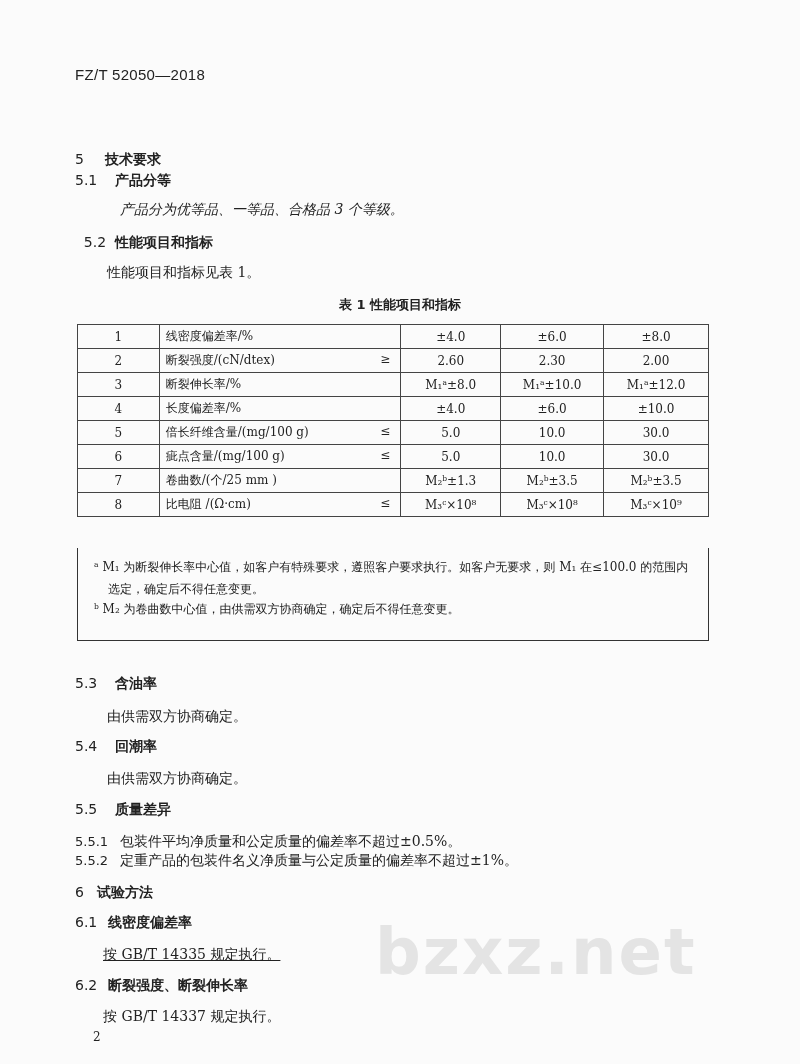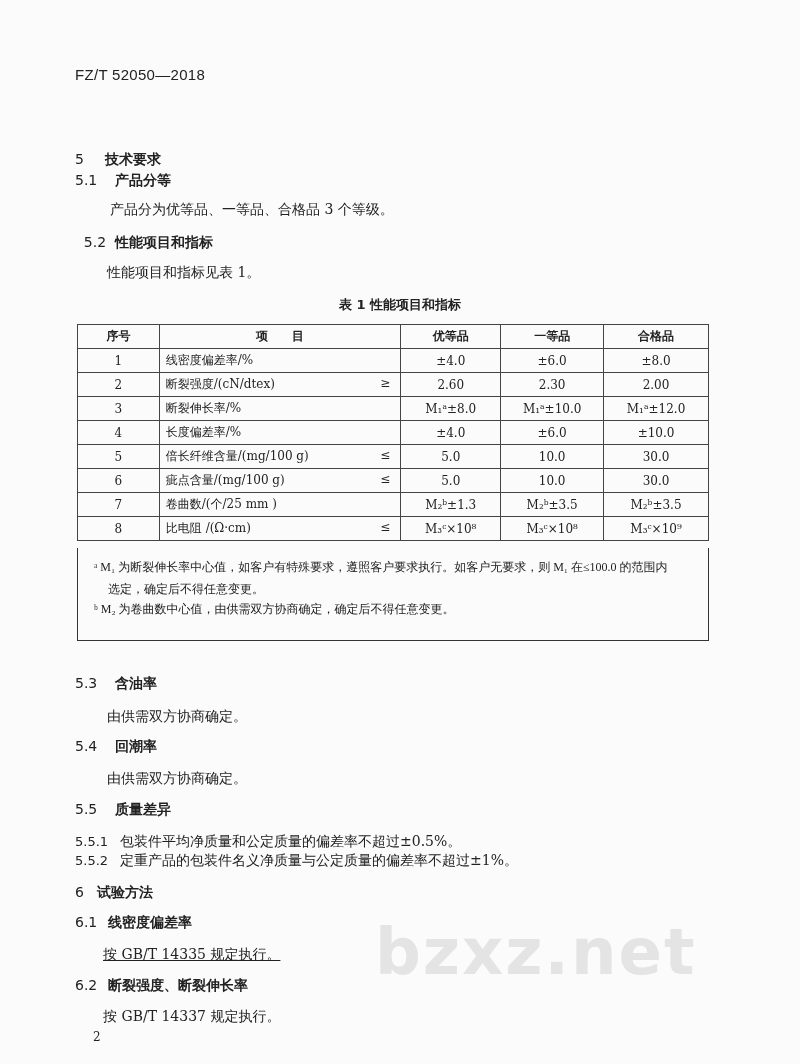--- a/index.html
+++ b/index.html
@@ -11,61 +11,54 @@
   .h .num{font-weight:normal;display:inline-block;}
   .p{font-size:14px;}
   .tbl-title{left:0;width:800px;text-align:center;top:296px;font-family:"DejaVu Sans",sans-serif;font-weight:bold;font-size:13px;}
   table{position:absolute;left:77px;top:324px;width:632px;border-collapse:collapse;font-size:12px;}
   td,th{border:1px solid #444;height:23px;padding:0 6px;text-align:center;font-weight:normal;}
   th{font-family:"DejaVu Sans",sans-serif;font-weight:bold;font-size:12px;}
   td.item{text-align:left;position:relative;}
   td.item .cmp{position:absolute;right:10px;top:3px;}
   table{border:1.5px solid #333;}
   .fn-box{left:77px;top:548px;width:630px;height:92px;border:1.5px solid #333;border-top:none;font-size:12px;}
-  .fn{position:absolute;left:20px;line-height:22px;font-family:Liberation Serif, serif;}
+  .fn{position:absolute;left:20px;line-height:22px;}
   .wm{left:375px;top:915px;font-family:"DejaVu Sans",sans-serif;font-weight:bold;font-size:64px;color:#e4e4e4;letter-spacing:2px;}
   .pg{left:93px;top:1030px;font-size:12px;}
 </style>
 </head>
 <body>
 
 <div class="abs header">FZ/T 52050—2018</div>
 
 <div class="abs h" style="left:75px;top:151px;">
   <span class="num" style="width:30px">5</span><span>技术要求</span>
 </div>
 
 <div class="abs h" style="left:75px;top:172px;">
   <span class="num" style="width:40px">5.1</span><span>产品分等</span>
 </div>
-<div class="abs p" style="left:110px;top:201px;">产品分为优等品、一等品、合格品 3 个等级。</div>
+<div class="abs p" style="left:120px;top:201px;font-style:italic;">产品分为优等品、一等品、合格品 3 个等级。</div>
 
 <div class="abs h" style="left:75px;top:234px;text-align:center;">
   <span class="num" style="width:40px">5.2</span><span>性能项目和指标</span>
 </div>
 <div class="abs p" style="left:107px;top:264px;">性能项目和指标见表 1。</div>
 
 <div class="abs tbl-title">表 1  性能项目和指标</div>
 
 <table>
   <colgroup>
       <col style="width:82px">
       <col style="width:242px">
       <col style="width:100px">
       <col style="width:103px">
       <col style="width:105px">
     </colgroup>
   <tbody>
-      <tr>
-    <th>序号</th>
-    <th>项　　目</th>
-    <th>优等品</th>
-    <th>一等品</th>
-    <th>合格品</th>
-  </tr>
   <tr>
     <td>1</td>
     <td class="item"><span>线密度偏差率/%</span><span class="cmp"></span></td>
     <td>±4.0</td>
     <td>±6.0</td>
     <td>±8.0</td>
   </tr>
   <tr>
     <td>2</td>
     <td class="item"><span>断裂强度/(cN/dtex)</span><span class="cmp">≥</span></td>

